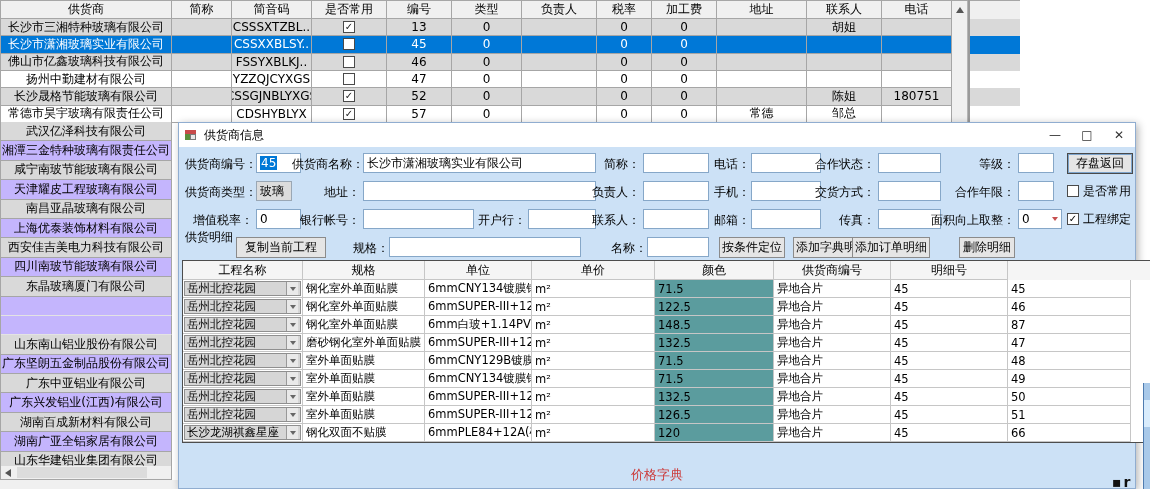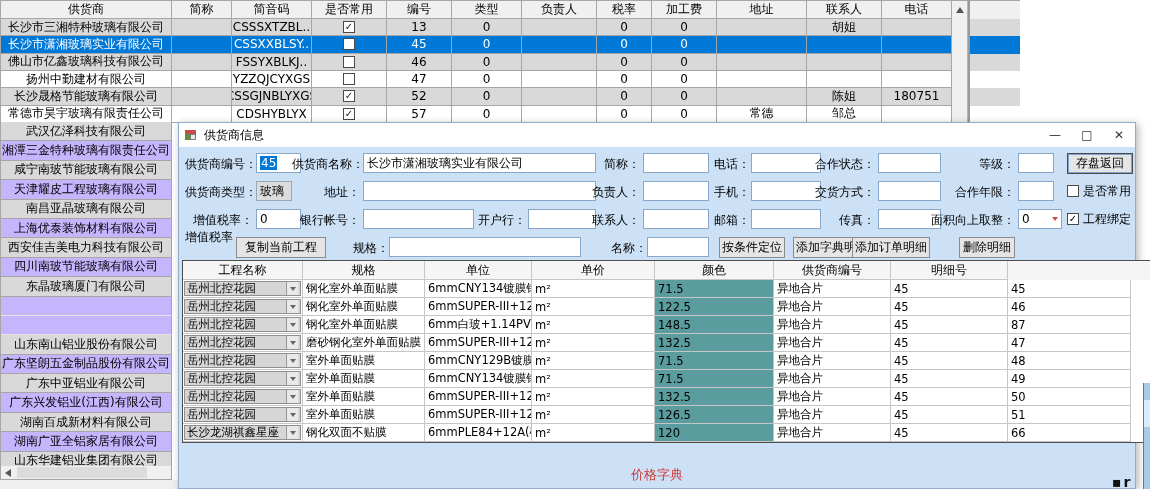--- a/index.html
+++ b/index.html
@@ -299,21 +299,21 @@
     <span class="flabel" style="left:749px;top:87px;width:87px">面积向上取整：</span>
     <span class="finput combo-sel" style="left:839px;top:86px;width:44px">
         <i>0</i>
         <i class="tri-down red"></i>
       </span>
     <span class="dlg-cb" style="left:888px;top:86px">
         <i class="cbbox on"></i>
         <b style="font-weight:normal">工程绑定</b>
       </span>
 
-    <span class="sec-label">增值税率</span>
+    <span class="sec-label">供货明细</span>
     <span class="btn" style="left:57px;top:114px;width:90px">复制当前工程</span>
     <span class="flabel" style="left:174px;top:115px;width:33px">规格：</span>
     <span class="finput" style="left:210px;top:114px;width:192px"></span>
     <span class="flabel" style="left:432px;top:115px;width:33px">名称：</span>
     <span class="finput" style="left:468px;top:114px;width:62px"></span>
     <span class="btn" style="left:540px;top:114px;width:66px">按条件定位</span>
     <span class="btn" style="left:614px;top:114px;width:78px">添加字典明细</span>
     <span class="btn" style="left:673px;top:114px;width:78px">添加订单明细</span>
     <span class="btn" style="left:780px;top:114px;width:56px">删除明细</span>
 

